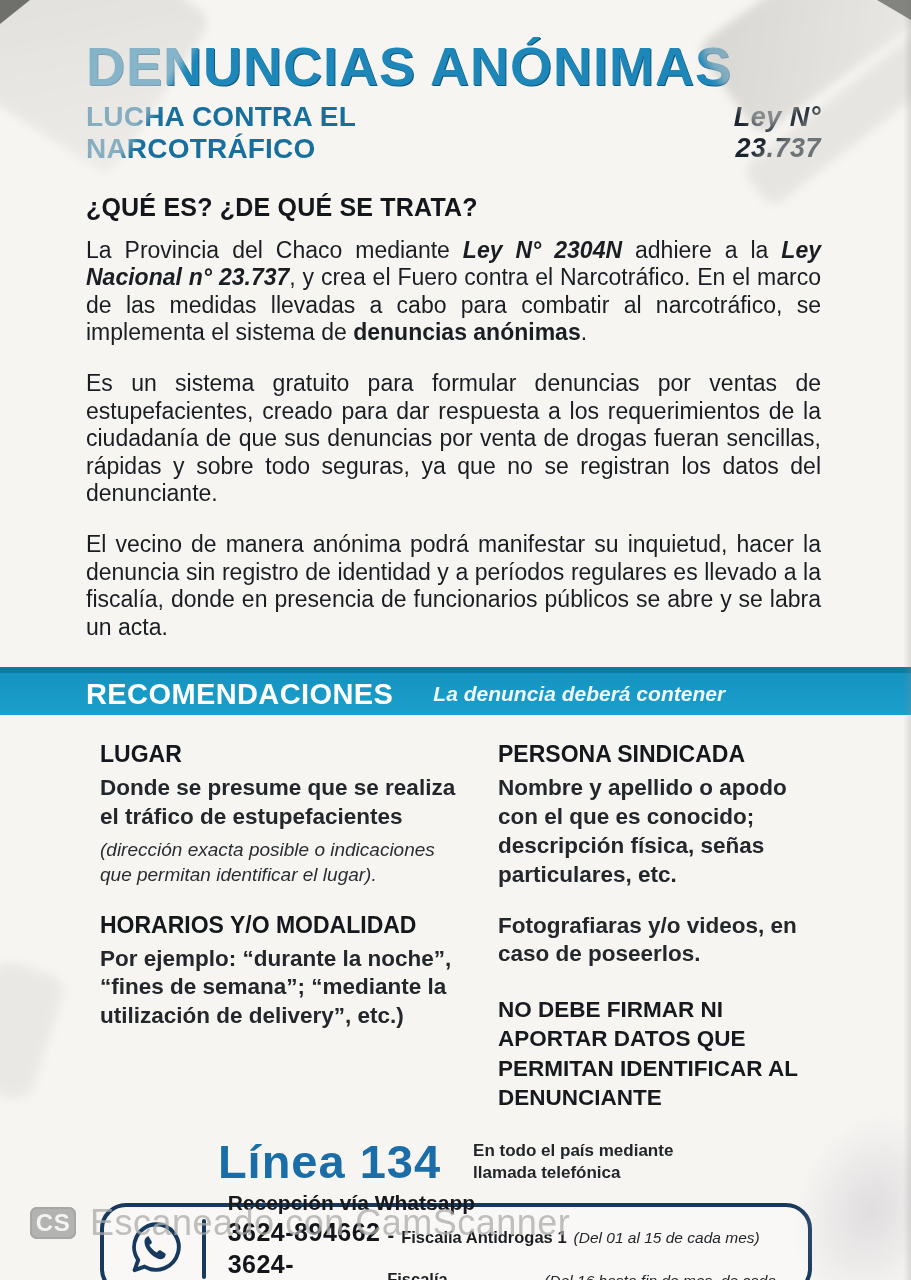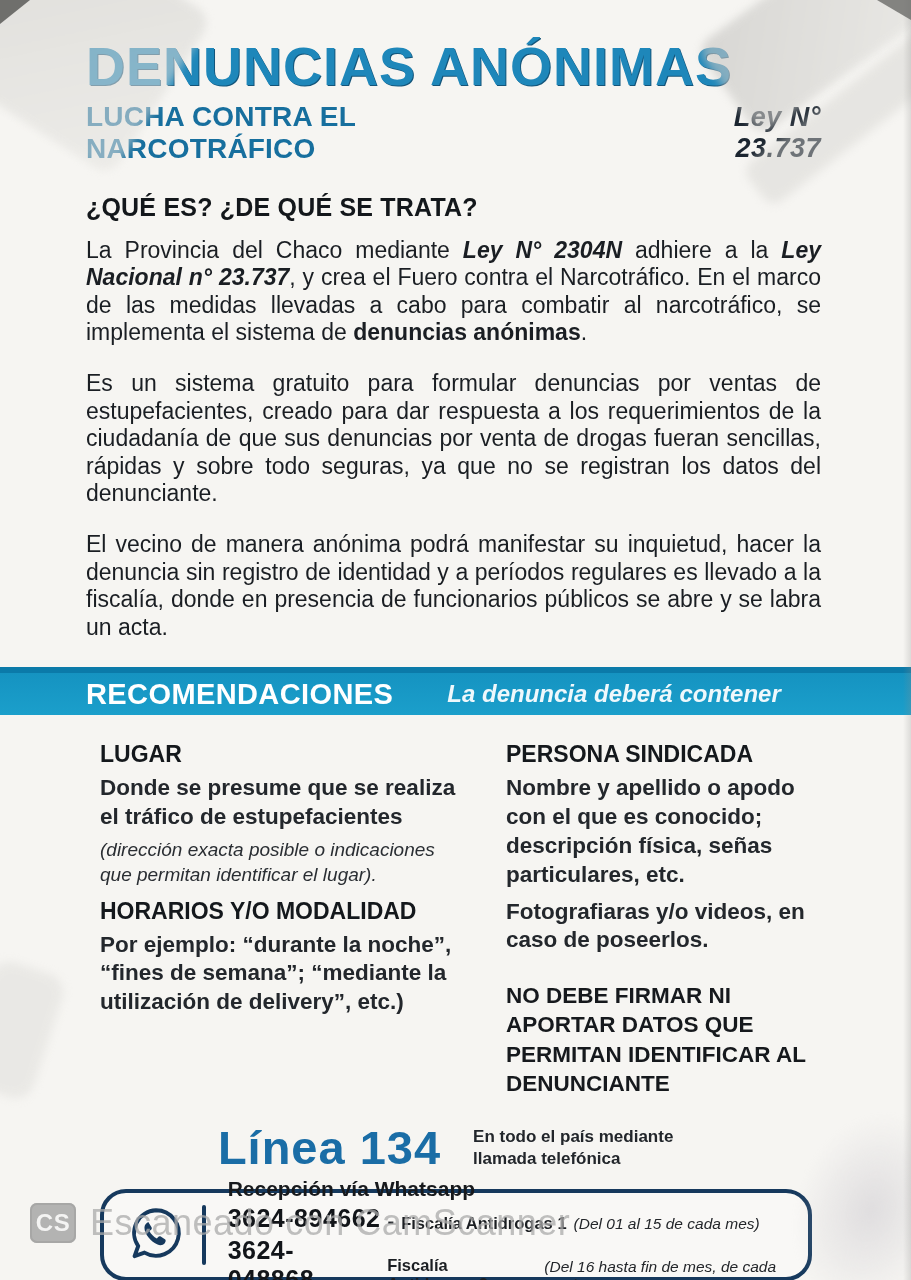--- a/index.html
+++ b/index.html
@@ -32,24 +32,24 @@
   .law{font-size:27px;font-weight:700;font-style:italic;color:#1b2530;margin-left:78px;letter-spacing:.5px;text-align:right;}
   
   .section-heading{margin-top:28px;font-size:25px;font-weight:800;color:#13171b;letter-spacing:.2px;}
   .para{margin-top:15px;font-size:23px;line-height:1.2;text-align:justify;color:#1a1e23;font-weight:500;}
   .bi{font-weight:800;font-style:italic;}
   .b{font-weight:800;}
   
   .banner{margin-top:26px;height:42px;background:linear-gradient(to bottom,#1593c1,#1b9fcb);
     border-top:6px solid #0b7aa9;display:flex;align-items:center;padding-left:86px;}
   .banner-title{font-size:29px;font-weight:800;color:#ffffff;letter-spacing:.4px;}
-  .banner-sub{font-size:24px;font-style:italic;font-weight:600;color:#eef8fc;margin-left:54px;}
+  .banner-sub{font-size:21px;font-style:italic;font-weight:600;color:#eef8fc;margin-left:40px;}
   
   .rec-grid{display:grid;grid-template-columns:398px 1fr;column-gap:0;row-gap:22px;
-    padding:26px 92px 0 100px;gap:8px;}
+    padding:26px 92px 0 100px;}
   .rec-heading{font-size:23px;font-weight:800;color:#14181c;margin-bottom:6px;}
   .rec-body{font-size:22.5px;font-weight:700;line-height:1.28;color:#23272c;max-width:370px;}
   .rec-note{font-size:19px;font-style:italic;font-weight:500;line-height:1.3;color:#2a2e33;margin-top:6px;max-width:360px;}
   .rec-warning{font-size:22.5px;font-weight:700;line-height:1.3;color:#16191d;margin-top:26px;max-width:380px;}
   
   .linea-row{display:flex;align-items:center;justify-content:center;margin-top:22px;}
   .linea-title{font-size:47px;font-weight:800;color:#1a6da6;letter-spacing:1px;}
   .linea-note{font-size:17px;font-weight:700;color:#22262b;line-height:1.25;margin-left:32px;max-width:220px;}
   
   .wa-box{margin:14px 0 0 100px;width:712px;height:92px;border:4px solid #16395d;border-radius:26px;
@@ -57,21 +57,21 @@
   .wa-icon{flex:0 0 auto;margin-left:6px;}
   .wa-divider{width:4px;height:60px;background:#16395d;border-radius:2px;margin:0 22px 0 18px;}
   .wa-heading{font-size:21px;font-weight:700;color:#17191c;}
   .wa-line{display:flex;align-items:flex-end;margin-top:3px;}
   .wa-number{font-size:25px;font-weight:800;color:#121519;letter-spacing:.5px;}
   .wa-sep{font-size:20px;font-weight:800;margin:0 7px;}
   .wa-name{font-size:16.5px;font-weight:700;color:#1b1e22;}
   .wa-period{font-size:15.5px;font-style:italic;font-weight:500;color:#23262a;margin-left:7px;}
   
   .watermark{position:absolute;left:30px;top:1202px;display:flex;align-items:center;opacity:.75;}
-  .cs-badge{width:46px;height:40px;background:#9d9d9d;border-radius:7px;display:flex;align-items:center;justify-content:center;
+  .cs-badge{width:46px;height:32px;background:#9d9d9d;border-radius:7px;display:flex;align-items:center;justify-content:center;
     color:#f4f4f4;font-size:24px;font-weight:800;letter-spacing:.5px;box-shadow:inset 0 0 0 2px #8d8d8d;}
   .cs-text{margin-left:14px;font-size:36px;color:#ababab;font-weight:400;letter-spacing:.5px;}
 </style>
 </head>
 <body>
 
 <div class="page">
 
   <div class="artifact shadow-tl"></div>
   <div class="artifact shadow-tr1"></div>

